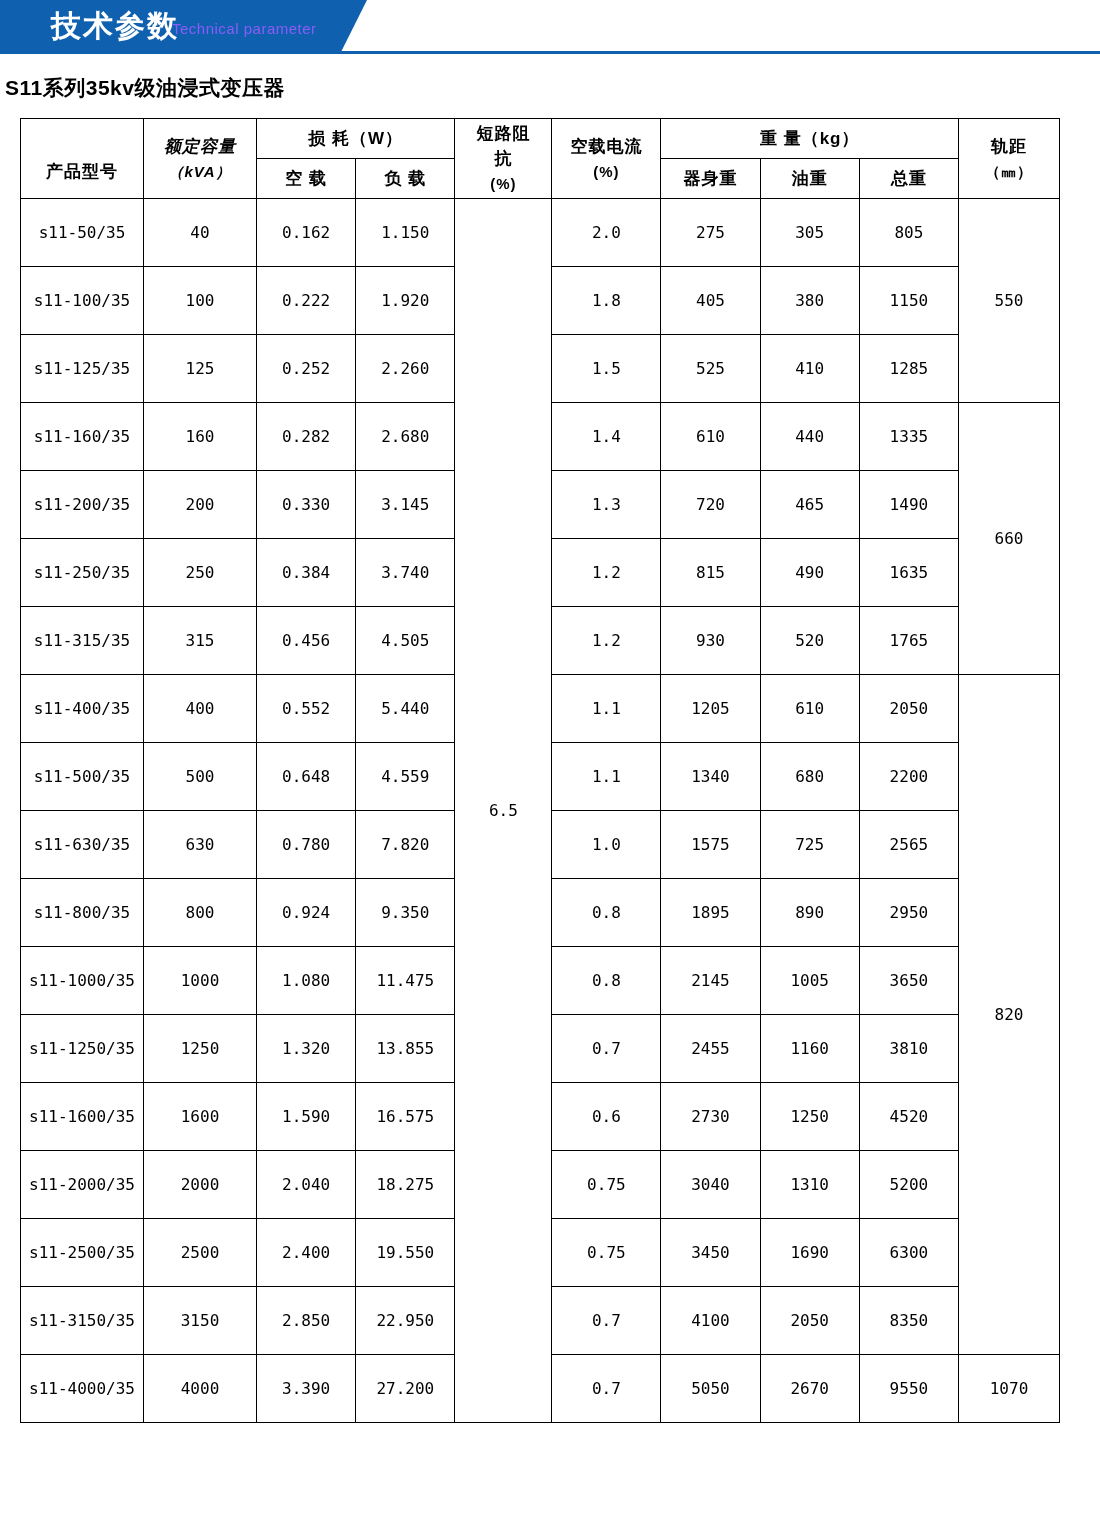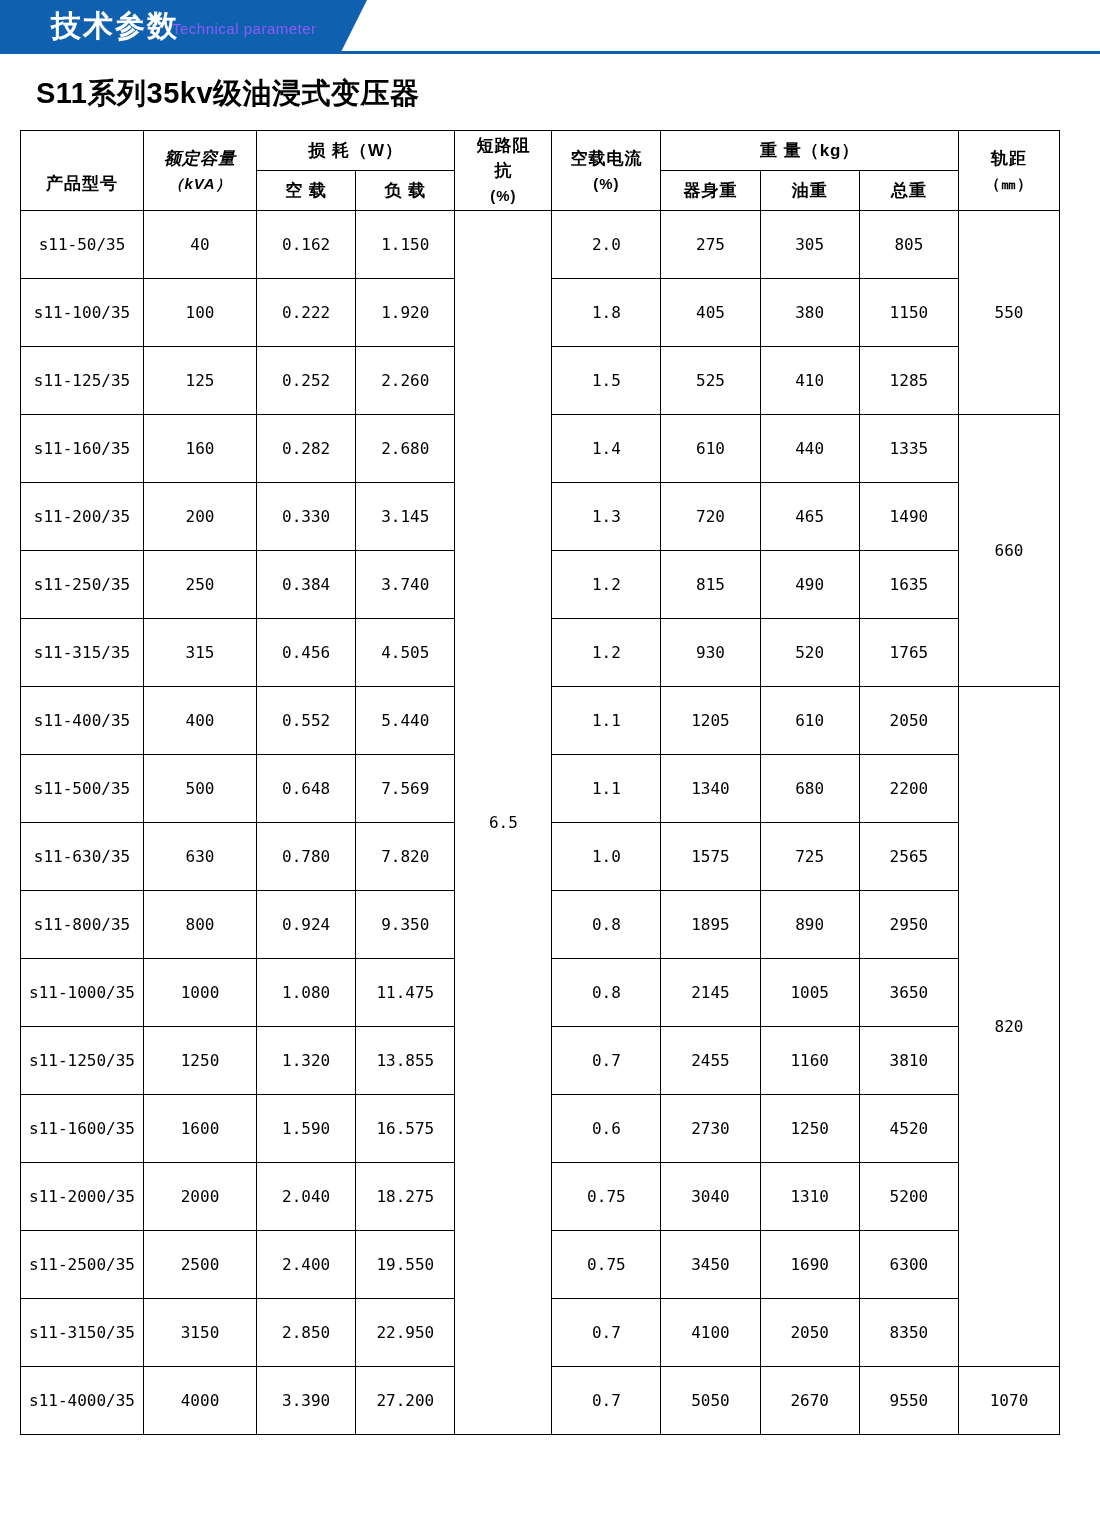--- a/index.html
+++ b/index.html
@@ -64,22 +64,22 @@
     position: absolute;
     left: 172px;
     top: 20px;
     font-size: 15px;
     color: #8b5cf6;
     letter-spacing: 0.5px;
   }
 
   
   .doc-title {
-    margin: 20px 0 0 36px;
-    font-size: 29px;
+    margin: 20px 0 0 5px;
+    font-size: 21px;
     font-weight: bold;
     letter-spacing: 0.5px;
   }
 
   
   .table-wrap {
     margin: 16px 20px 0 20px;
   }
   table.spec {
     border-collapse: collapse;
@@ -286,21 +286,21 @@
           <td>1.1</td>
           <td>1205</td>
           <td>610</td>
           <td>2050</td>
           <td class="big-center" rowspan="10">820</td>
         </tr>
         <tr>
           <td class="cell-model">s11-500/35</td>
           <td>500</td>
           <td>0.648</td>
-          <td>7.569</td>
+          <td>4.559</td>
           <td>1.1</td>
           <td>1340</td>
           <td>680</td>
           <td>2200</td>
         </tr>
         <tr>
           <td class="cell-model">s11-630/35</td>
           <td>630</td>
           <td>0.780</td>
           <td>7.820</td>

